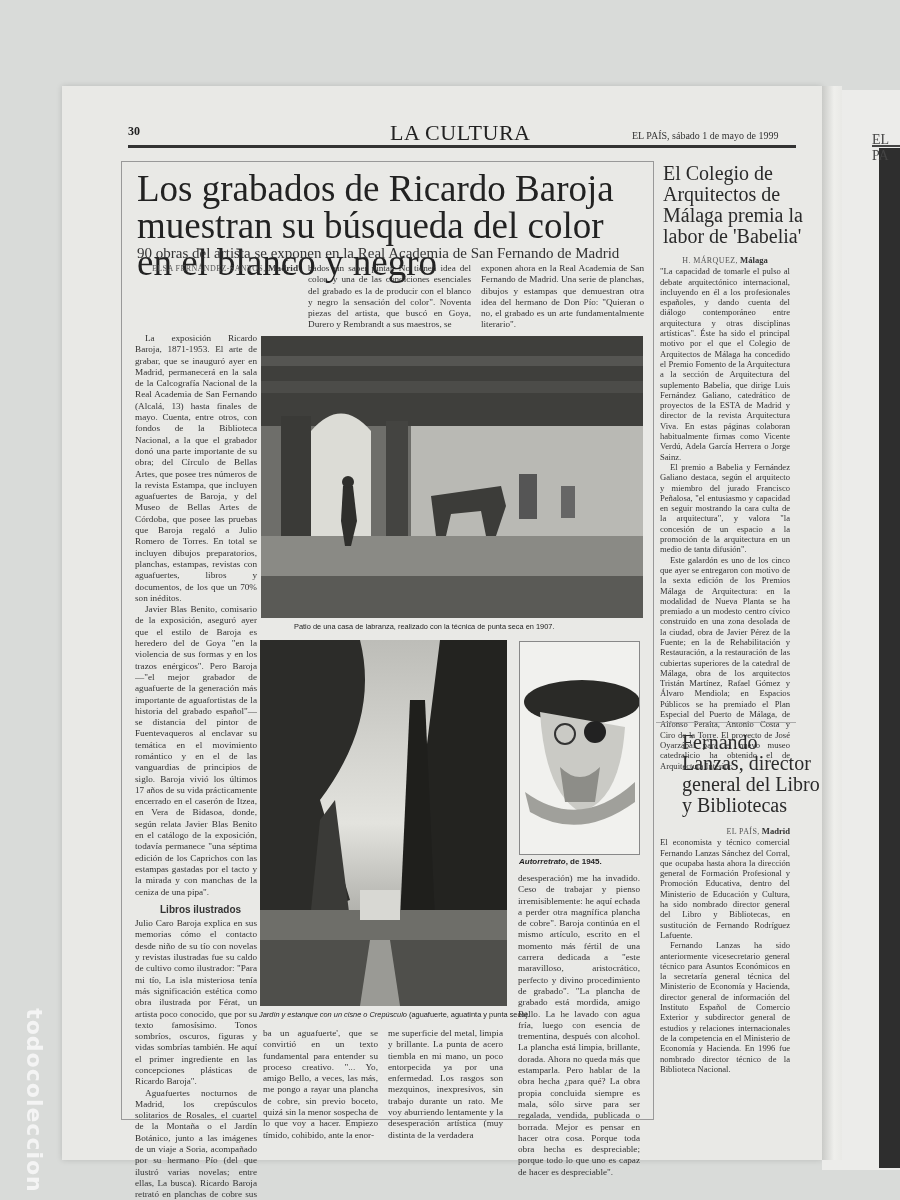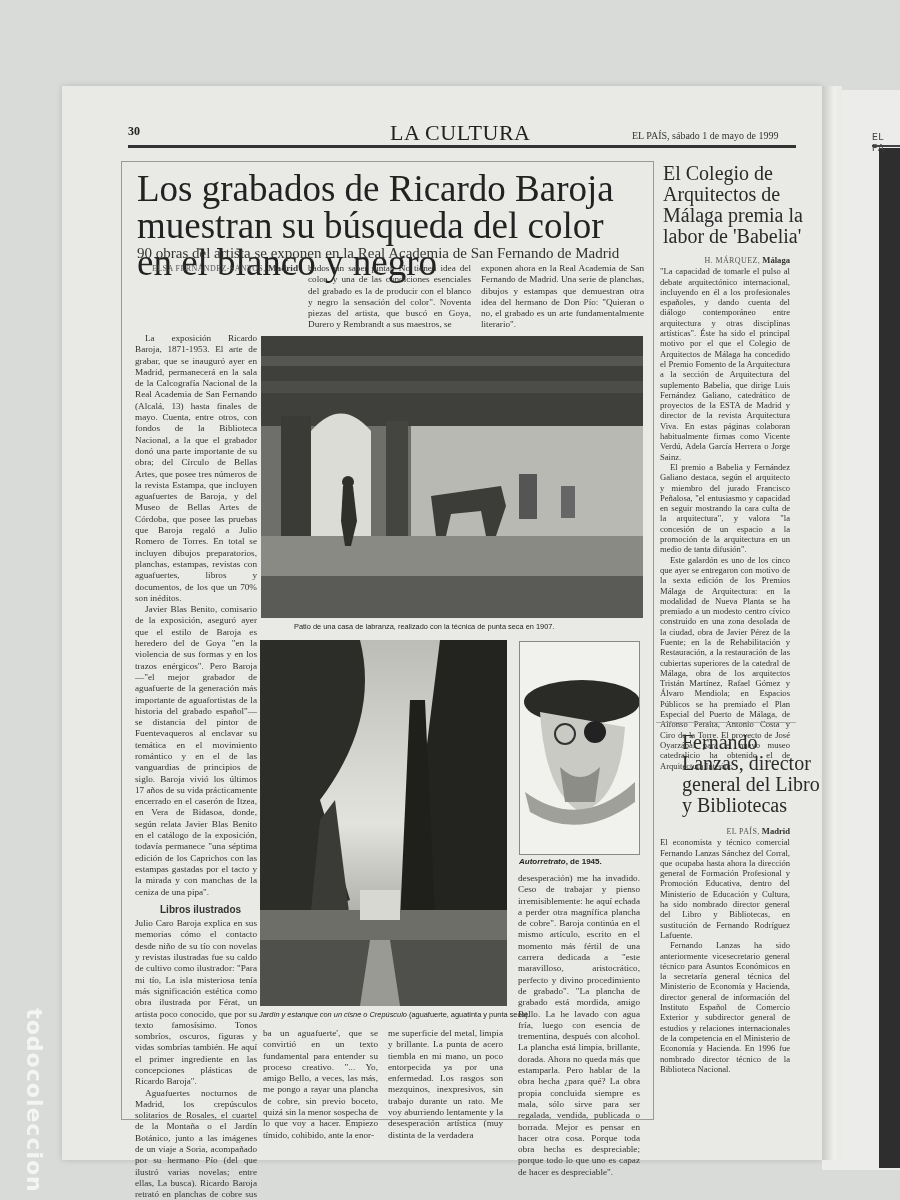--- a/index.html
+++ b/index.html
@@ -8,21 +8,21 @@
   .paper2{position:absolute;left:822px;top:90px;width:90px;height:1080px;background:#ececea;}
   .crease{position:absolute;left:822px;top:86px;width:20px;height:1074px;background:linear-gradient(90deg,#c9cac7,#efefec 60%,#e9e9e6);}
   .watermark{position:absolute;left:4px;top:1022px;width:26px;height:160px;}
   .watermark span{position:absolute;left:-62px;top:66px;transform:rotate(90deg);font-family:"DejaVu Sans",sans-serif;font-weight:bold;font-size:22px;color:#f4f4f4;letter-spacing:1px;white-space:nowrap;}
 
   .folio{position:absolute;left:128px;top:124px;font-family:"Liberation Serif",serif;font-weight:bold;font-size:12px;color:#222;}
   .section{position:absolute;left:390px;top:120px;font-size:22px;color:#222;letter-spacing:0.5px;}
   .dateline{position:absolute;left:632px;top:130px;font-size:10px;color:#333;}
   .rule{position:absolute;left:128px;top:145px;width:668px;height:3px;background:#333;}
   .rule2{position:absolute;left:872px;top:145px;width:30px;height:2px;background:#444;}
-  .nextpage{position:absolute;left:872px;top:132px;font-size:10px;color:#444;font-family:Liberation Mono, monospace;}
+  .nextpage{position:absolute;left:872px;top:132px;font-size:14px;color:#444;}
   .blackimg{position:absolute;left:879px;top:148px;width:30px;height:1020px;background:#2e2e2e;}
 
   .box{position:absolute;left:121px;top:161px;width:531px;height:957px;border:1px solid #999;}
   .headline{position:absolute;left:137px;top:170px;width:510px;font-size:37px;line-height:37px;color:#222;}
   .deck{position:absolute;left:137px;top:245px;font-size:15px;color:#333;}
 
   .col{position:absolute;font-size:9.2px;line-height:11.3px;text-align:justify;color:#333;hyphens:auto;}
   .col p{margin:0;text-indent:10px;}
   .col p.noind{text-indent:0;}
   .byline{text-transform:uppercase;font-size:8px;letter-spacing:0.4px;color:#555;}
@@ -128,21 +128,21 @@
   </svg>
 </div>
 <div class="caption" style="left:519px;top:857px;font-size:8px;"><i><b>Autorretrato</b></i><b>, de 1945.</b></div>
 
 <div class="col" style="left:263px;top:1028px;width:115px;">ba un aguafuerte', que se convirtió en un texto fundamental para entender su proceso creativo. "... Yo, amigo Bello, a veces, las más, me pongo a rayar una plancha de cobre, sin previo boceto, quizá sin la menor sospecha de lo que voy a hacer. Empiezo tímido, cohibido, ante la enor-</div>
 <div class="col" style="left:388px;top:1028px;width:115px;">me superficie del metal, limpia y brillante. La punta de acero tiembla en mi mano, un poco entorpecida ya por una enfermedad. Los rasgos son mezquinos, inexpresivos, sin trabajo durante un rato. Me voy aburriendo lentamente y la desesperación artística (muy distinta de la verdadera</div>
 <div class="col" style="left:518px;top:873px;width:122px;">desesperación) me ha invadido. Ceso de trabajar y pienso irremisiblemente: he aquí echada a perder otra magnífica plancha de cobre". Baroja continúa en el mismo artículo, escrito en el momento más fértil de una carrera dedicada a "este maravilloso, aristocrático, perfecto y divino procedimiento de grabado". "La plancha de grabado está mordida, amigo Bello. La he lavado con agua fría, luego con esencia de trementina, después con alcohol. La plancha está limpia, brillante, dorada. Ahora no queda más que estamparla. Pero hablar de la obra hecha ¿para qué? La obra propia concluida siempre es mala, sólo sirve para ser regalada, vendida, publicada o borrada. Mejor es pensar en hacer otra cosa. Porque toda obra hecha es despreciable; porque todo lo que uno es capaz de hacer es despreciable".</div>
 
 <div class="sidehead" style="left:663px;top:163px;width:140px;">El Colegio de Arquitectos de Málaga premia la labor de 'Babelia'</div>
 <div class="col" style="left:660px;top:255px;width:130px;font-size:8.6px;line-height:10.3px;">
-  <p class="noind" style="text-align:right;"><span class="byline">H. MÁRQUEZ,</span> <b>Málaga</b></p>
+  <p class="noind" style="text-align:center;"><span class="byline">H. MÁRQUEZ,</span> <b>Málaga</b></p>
   <p class="noind">"La capacidad de tomarle el pulso al debate arquitectónico internacional, incluyendo en él a los profesionales españoles, y dando cuenta del diálogo contemporáneo entre arquitectura y otras disciplinas artísticas". Éste ha sido el principal motivo por el que el Colegio de Arquitectos de Málaga ha concedido el Premio Fomento de la Arquitectura a la sección de Arquitectura del suplemento Babelia, que dirige Luis Fernández Galiano, catedrático de proyectos de la ESTA de Madrid y director de la revista Arquitectura Viva. En estas páginas colaboran habitualmente firmas como Vicente Verdú, Adela García Herrera o Jorge Sainz.</p>
   <p>El premio a Babelia y Fernández Galiano destaca, según el arquitecto y miembro del jurado Francisco Peñalosa, "el entusiasmo y capacidad en seguir mostrando la cara culta de la arquitectura", y valora "la concesión de un espacio a la promoción de la arquitectura en un medio de tanta difusión".</p>
   <p>Este galardón es uno de los cinco que ayer se entregaron con motivo de la sexta edición de los Premios Málaga de Arquitectura: en la modalidad de Nueva Planta se ha premiado a un modesto centro cívico construido en una zona desolada de la ciudad, obra de Javier Pérez de la Fuente; en la de Rehabilitación y Restauración, a la restauración de las cubiertas superiores de la catedral de Málaga, obra de los arquitectos Tristán Martínez, Rafael Gómez y Álvaro Mendiola; en Espacios Públicos se ha premiado el Plan Especial del Puerto de Málaga, de Alfonso Peralta, Antonio Costa y Ciro de la Torre. El proyecto de José Oyarzábal para el nuevo museo catedralicio ha obtenido el de Arquitectura Interior.</p>
 </div>
 <div class="sep" style="top:722px;width:140px;"></div>
 
 <div class="sidehead" style="left:682px;top:732px;width:140px;">Fernando Lanzas, director general del Libro y Bibliotecas</div>
 <div class="col" style="left:660px;top:826px;width:130px;font-size:8.6px;line-height:10.3px;">
   <p class="noind" style="text-align:right;"><span class="byline">EL PAÍS,</span> <b>Madrid</b></p>
   <p class="noind">El economista y técnico comercial Fernando Lanzas Sánchez del Corral, que ocupaba hasta ahora la dirección general de Formación Profesional y Promoción Educativa, dentro del Ministerio de Educación y Cultura, ha sido nombrado director general del Libro y Bibliotecas, en sustitución de Fernando Rodríguez Lafuente.</p>

